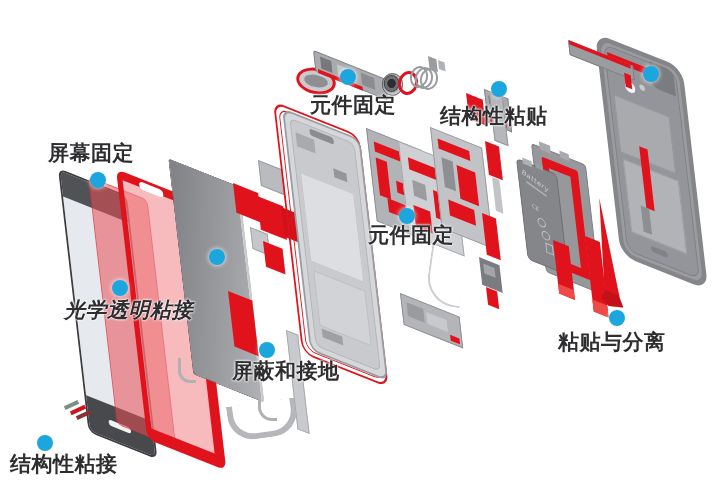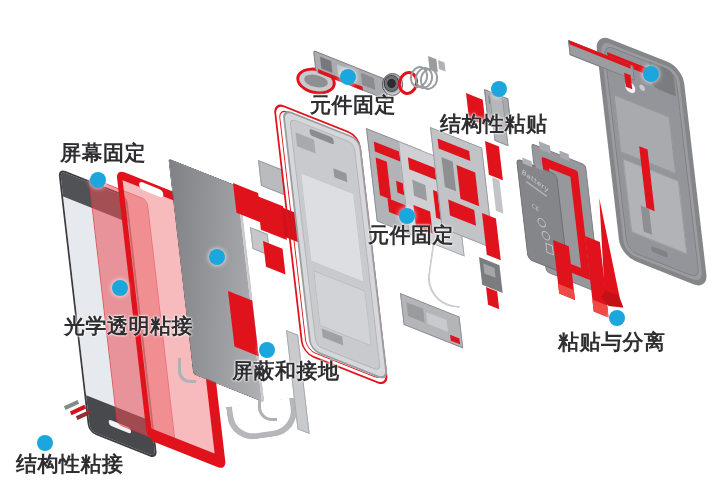--- a/index.html
+++ b/index.html
@@ -181,22 +181,22 @@
   <div class="dot" style="left:340px;top:69px;"></div>
   <div class="dot" style="left:491px;top:81px;"></div>
   <div class="dot" style="left:643px;top:66px;"></div>
   <div class="dot" style="left:209px;top:249px;"></div>
   <div class="dot" style="left:399px;top:208px;"></div>
   <div class="dot" style="left:112px;top:280px;"></div>
   <div class="dot" style="left:259px;top:342px;"></div>
   <div class="dot" style="left:609px;top:310px;"></div>
   <div class="dot" style="left:37px;top:435px;"></div>
 
-  <div class="lbl" style="left:60px;top:143px;">屏幕固定</div>
+  <div class="lbl" style="left:48px;top:143px;">屏幕固定</div>
   <div class="lbl" style="left:310px;top:95px;">元件固定</div>
-  <div class="lbl" style="left:440px;top:114px;">结构性粘贴</div>
+  <div class="lbl" style="left:440px;top:106px;">结构性粘贴</div>
   <div class="lbl" style="left:368px;top:225px;">元件固定</div>
-  <div class="lbl" style="left:64px;top:316px;">光学透明粘接</div>
+  <div class="lbl" style="left:64px;top:300px;font-style:italic;">光学透明粘接</div>
   <div class="lbl" style="left:232px;top:361px;">屏蔽和接地</div>
   <div class="lbl" style="left:558px;top:332px;">粘贴与分离</div>
-  <div class="lbl" style="left:16px;top:454px;">结构性粘接</div>
+  <div class="lbl" style="left:10px;top:454px;">结构性粘接</div>
 
 </div>
 
 </body></html>

